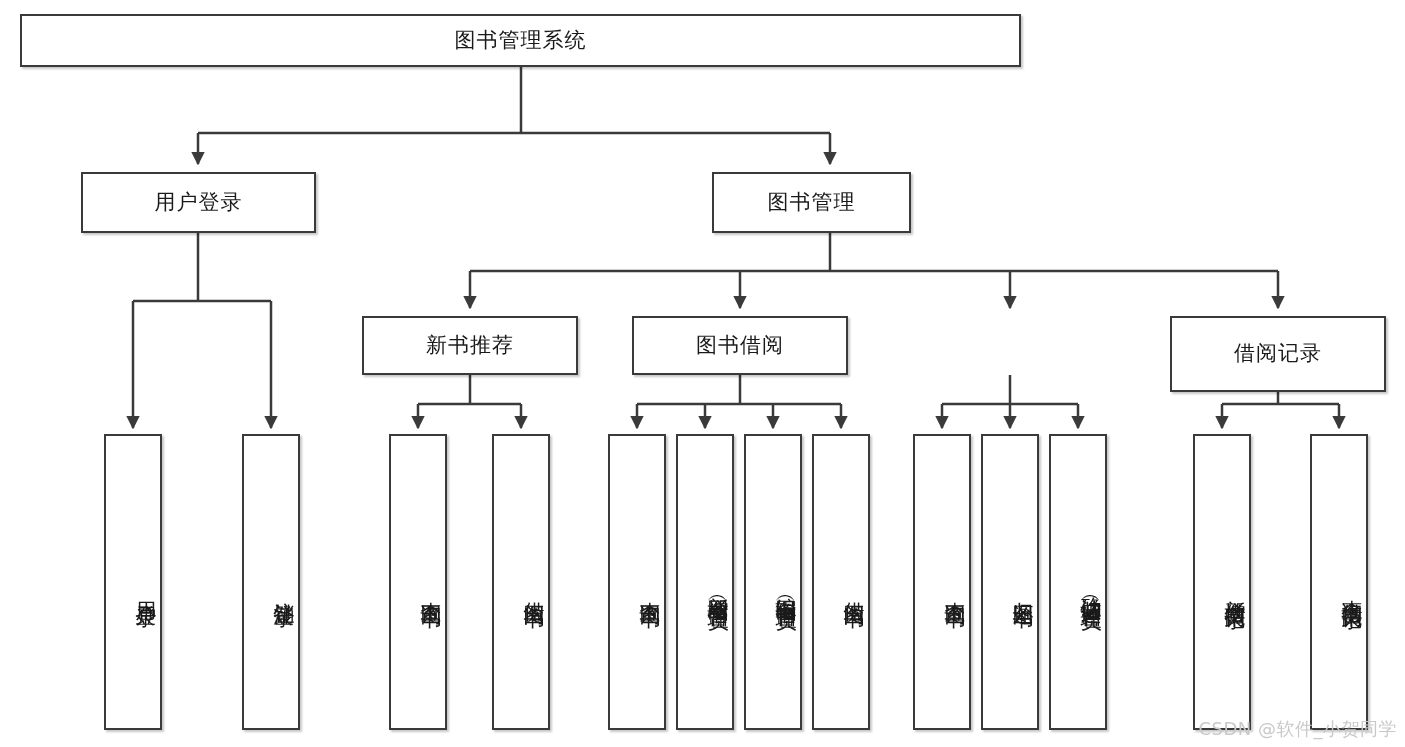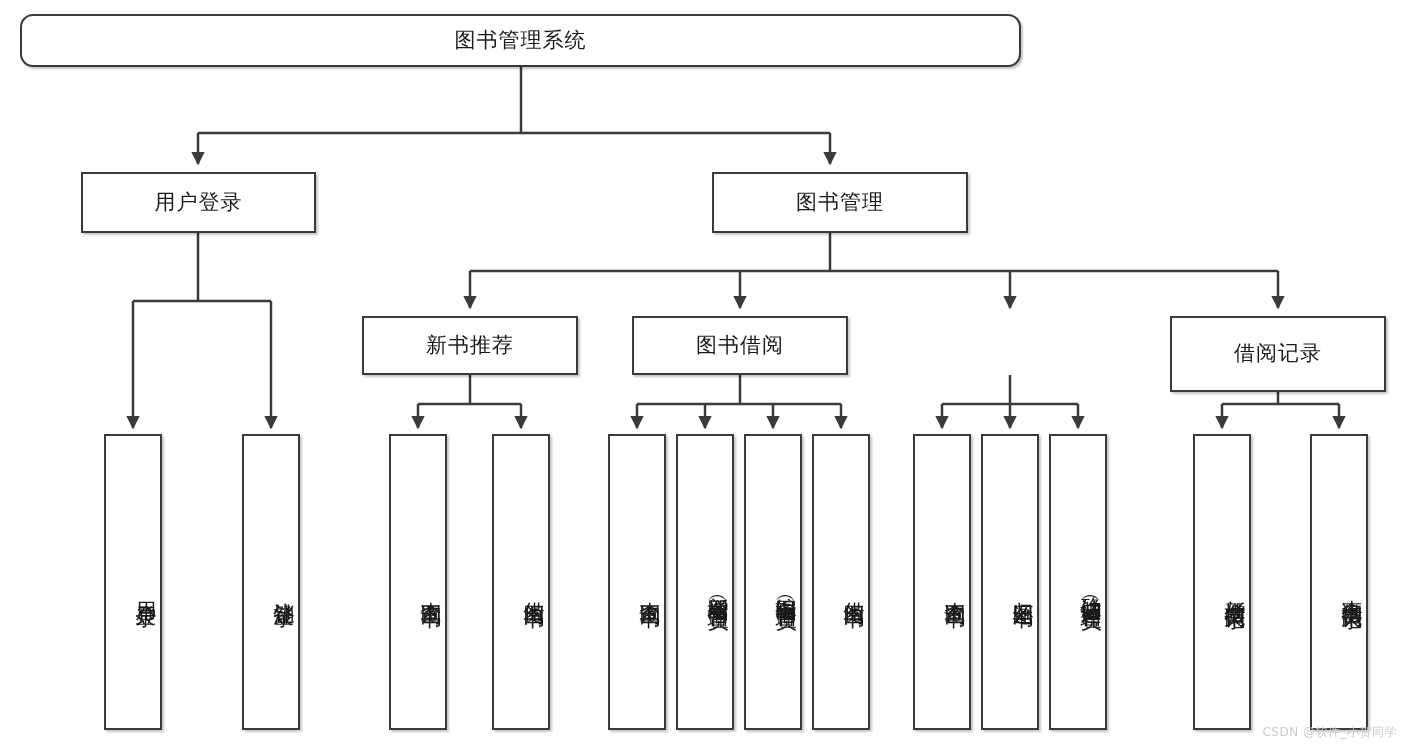--- a/index.html
+++ b/index.html
@@ -51,21 +51,21 @@
   }
   .node.vert .vtext {
     writing-mode: vertical-rl;
     text-orientation: upright;
     white-space: nowrap;
   }
   .watermark {
     position: absolute;
     right: 8px;
     bottom: 6px;
-    font-size: 12px;
+    font-size: 18px;
     color: #c9c9c9;
     letter-spacing: 0.5px;
     user-select: none;
     white-space: nowrap;
   }
 </style>
 </head>
 <body>
 
 <div id="canvas">
@@ -113,28 +113,28 @@
       <path d="M 1010 404 L 1010 428" marker-end="url(#arrow)"></path>
       <path d="M 1078 404 L 1078 428" marker-end="url(#arrow)"></path>
 
       <path d="M 1278 375 L 1278 404"></path>
       <path d="M 1222 404 L 1339 404"></path>
       <path d="M 1222 404 L 1222 428" marker-end="url(#arrow)"></path>
       <path d="M 1339 404 L 1339 428" marker-end="url(#arrow)"></path>
     </g>
   </svg>
 
-  <div class="node horiz" style="left:20px; top:14px; width:1001px; height:53px;border-radius:13px;">
+  <div class="node horiz" style="left:20px; top:14px; width:1001px; height:53px;">
     <span>图书管理系统</span>
   </div>
 
   <div class="node horiz" style="left:81px; top:172px; width:235px; height:61px;">
     <span>用户登录</span>
   </div>
-  <div class="node horiz" style="left:712px; top:172px; width:256px; height:61px;">
+  <div class="node horiz" style="left:712px; top:172px; width:199px; height:61px;">
     <span>图书管理</span>
   </div>
 
   <div class="node horiz" style="left:362px; top:316px; width:216px; height:59px;">
     <span>新书推荐</span>
   </div>
   <div class="node horiz" style="left:632px; top:316px; width:216px; height:59px;">
     <span>图书借阅</span>
   </div>
   <div class="node horiz" style="left:1170px; top:316px; width:216px; height:76px;">

